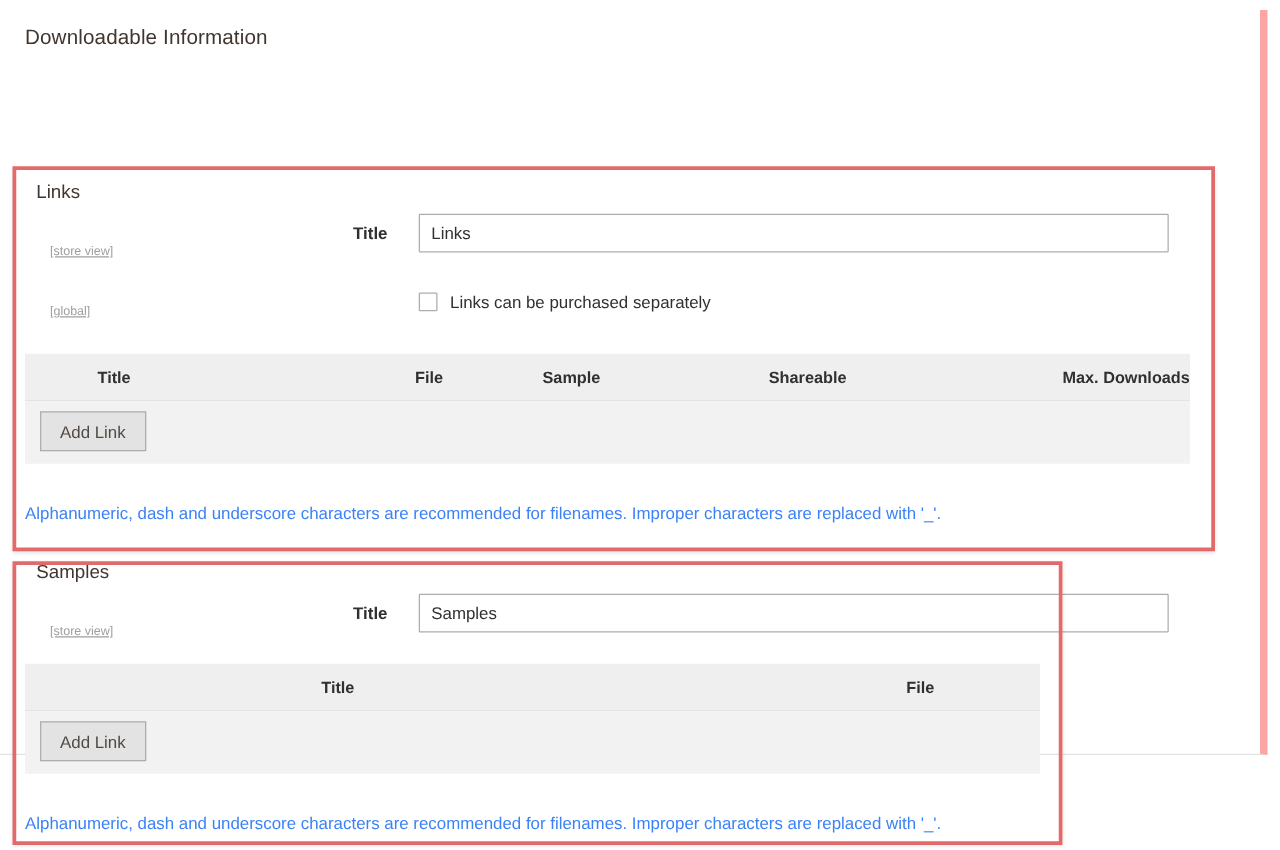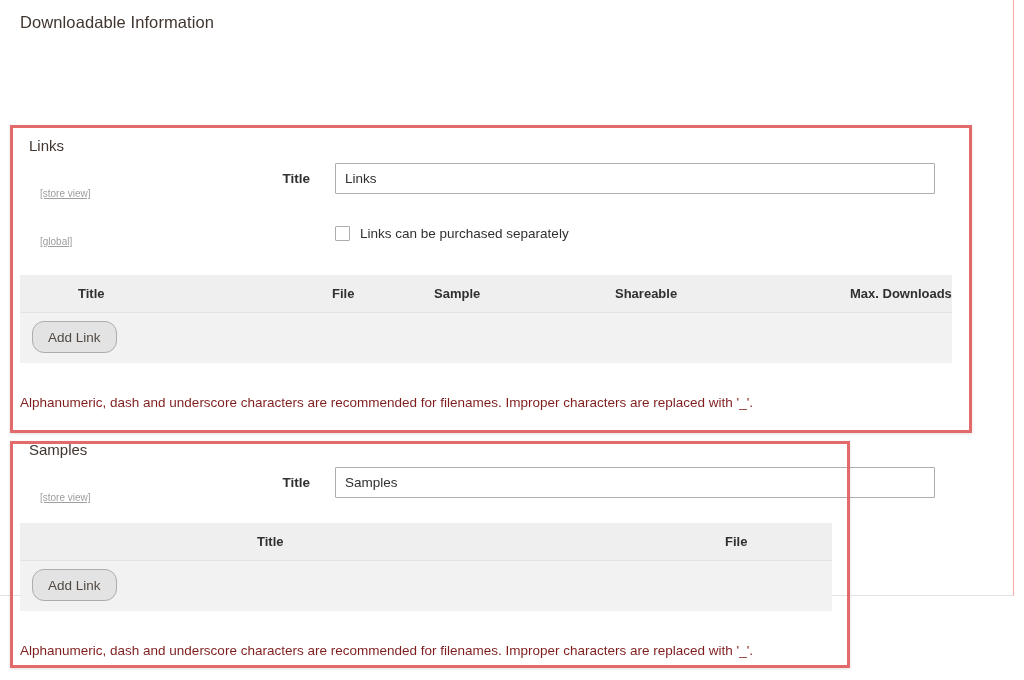--- a/index.html
+++ b/index.html
@@ -11,25 +11,25 @@
     width: 1024px; height: 680px;
     font-family: "Liberation Sans", sans-serif;
     color: #333333;
     overflow: hidden;
     position: relative;
   }
 
   
   #page {
     position: absolute;
-    left: 0; top: 0;
+    left: 0; top: 8px;
     width: 1014px;
     height: 596px;
     background: #ffffff;
-    border-right: 1px solid #fca5a5;
+    border-right: 6px solid #fca5a5;
     border-bottom: 1px solid #e3e3e3;
   }
 
   
   .page-title {
     position: absolute;
     left: 20px; top: 13px;
     font-size: 16.5px;
     font-weight: 400;
     color: #41362f;
@@ -145,33 +145,33 @@
     height: 50px;
     position: relative;
   }
   .btn-add {
     position: absolute;
     left: 12px; top: 8px;
     height: 32px;
     padding: 0 15px;
     background: #e3e3e3;
     border: 1px solid #adadad;
-    border-radius: 12px;
+    border-radius: 0;
     font-family: "Liberation Sans", sans-serif;
     font-size: 13.5px;
     color: #514943;
     cursor: pointer;
   }
 
   
   .note {
     position: absolute;
     left: 20px;
     font-size: 13.5px;
-    color: #7f1d1d;
+    color: #3b82f6;
     white-space: nowrap;
   }
 </style>
 </head>
 <body>
 
 <div id="page">
 
   <div class="page-title">Downloadable Information</div>
 

